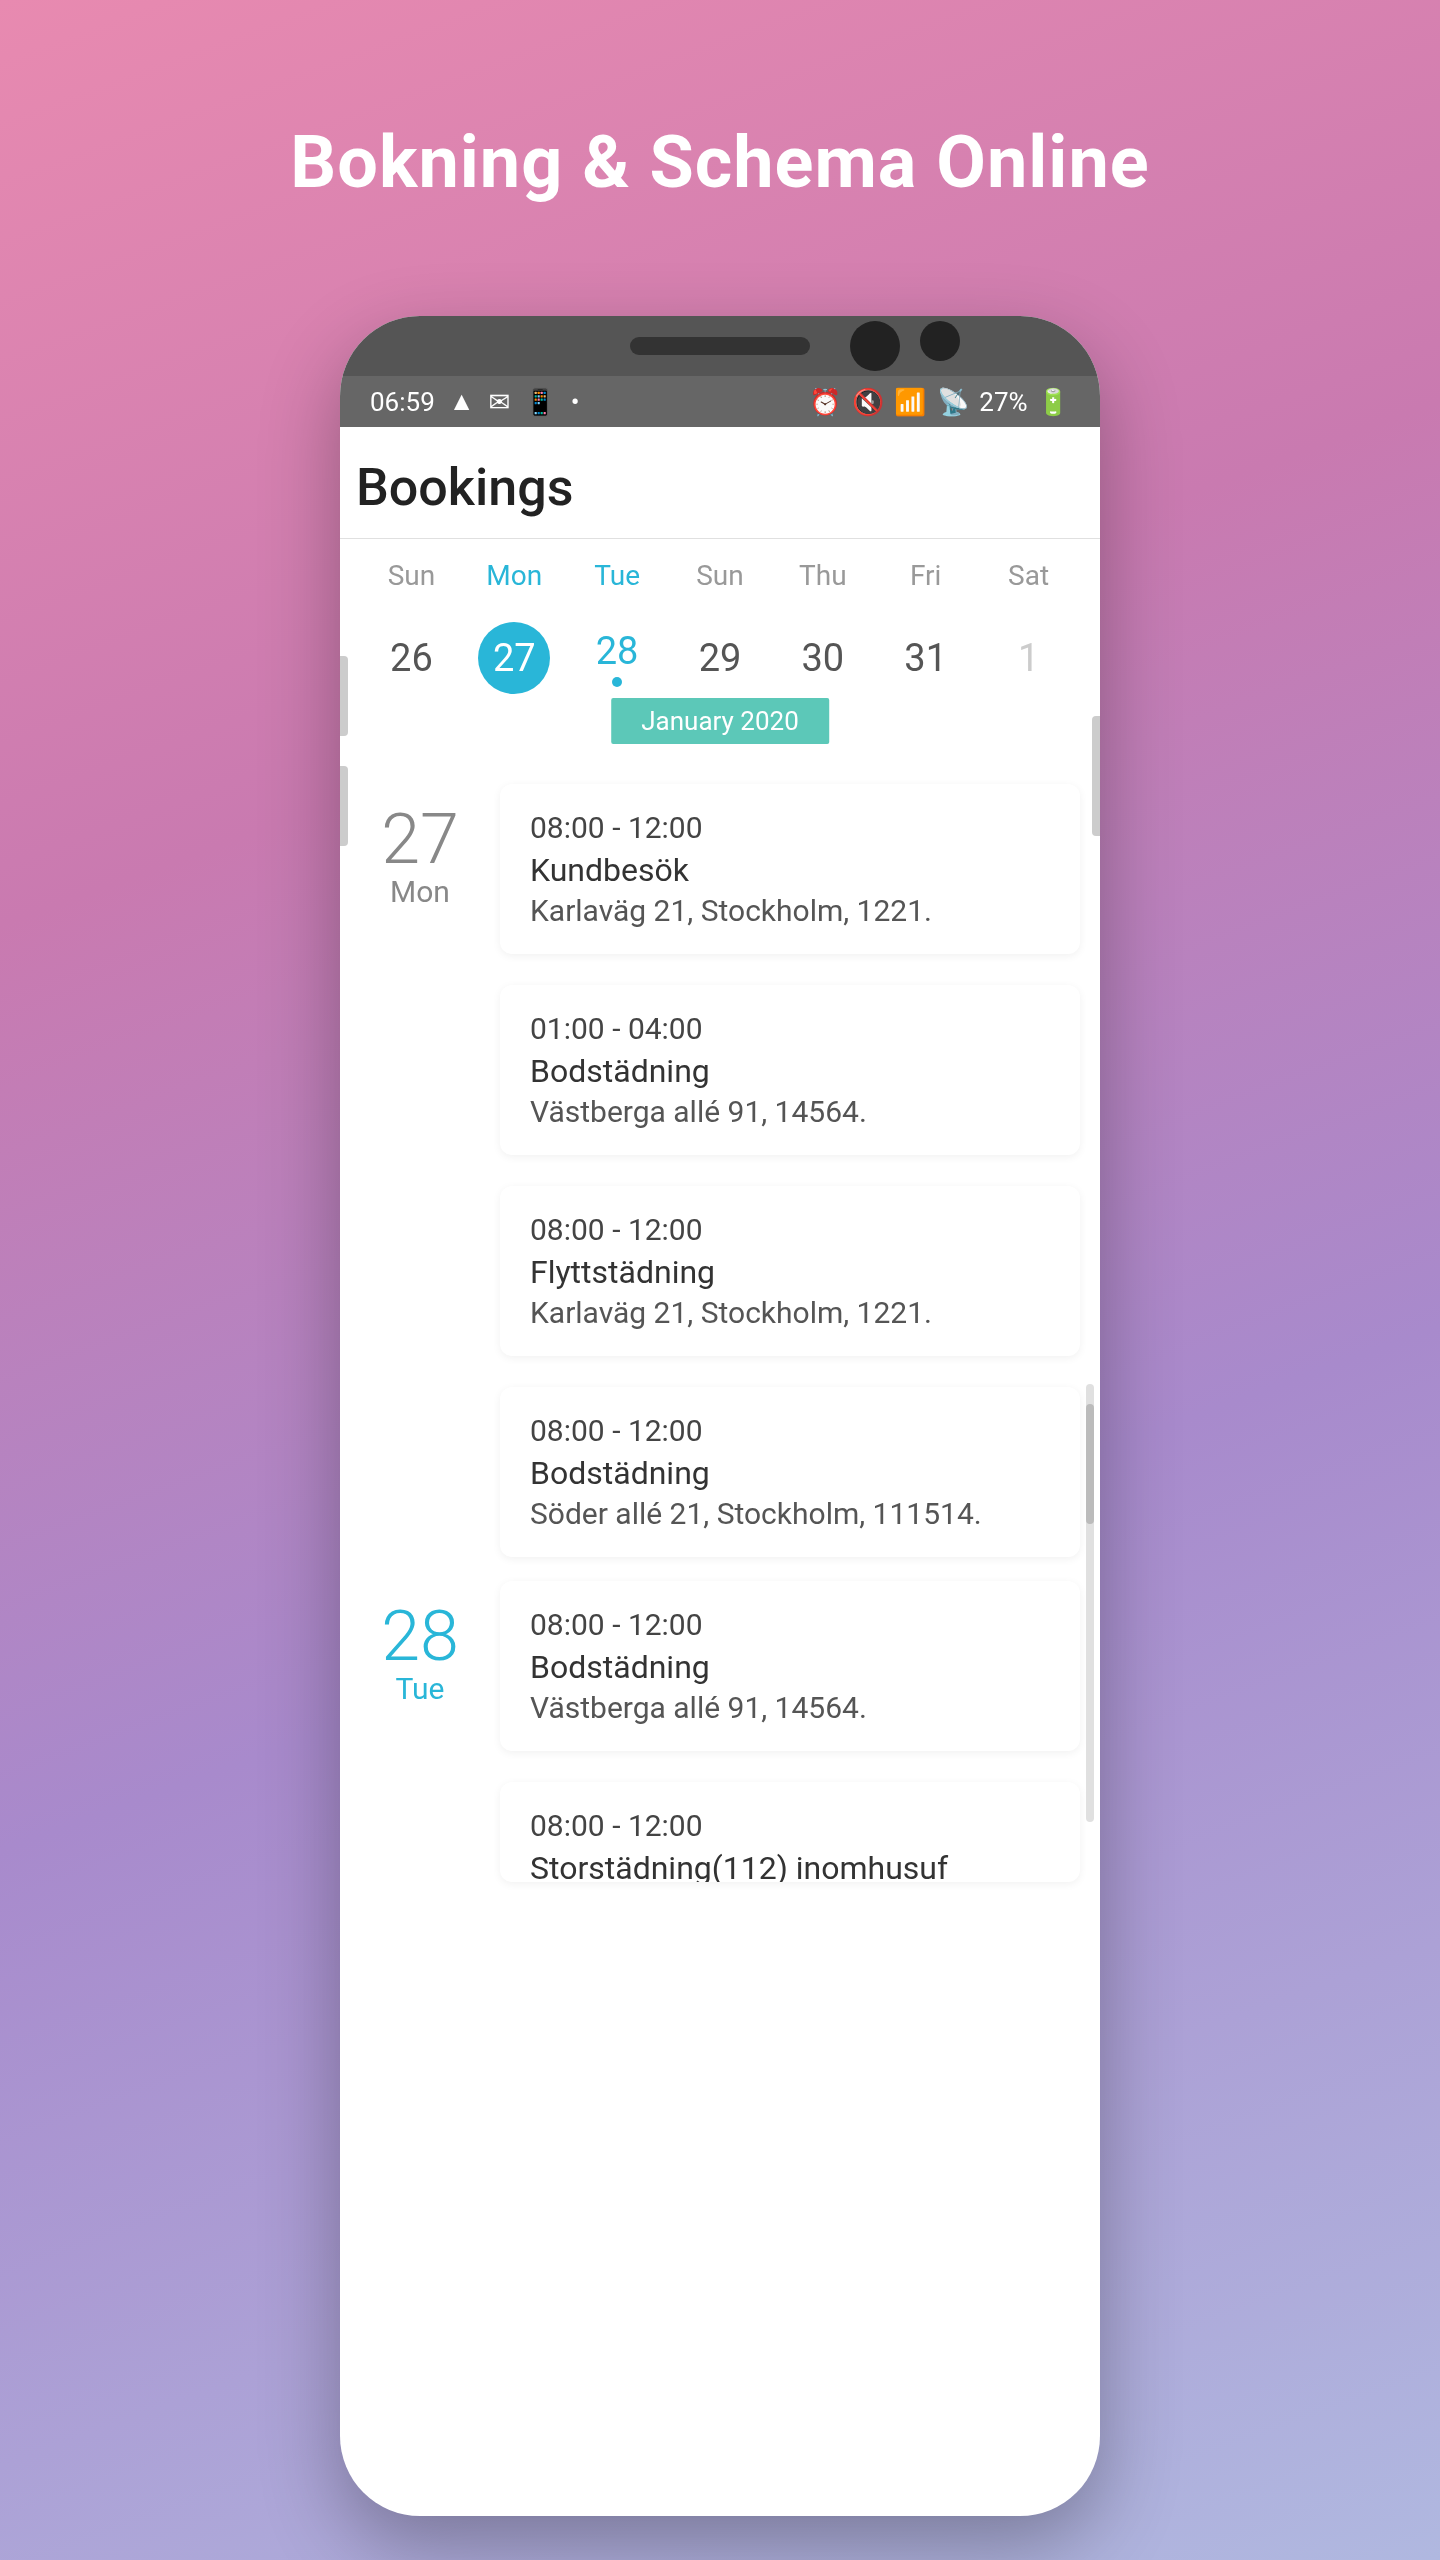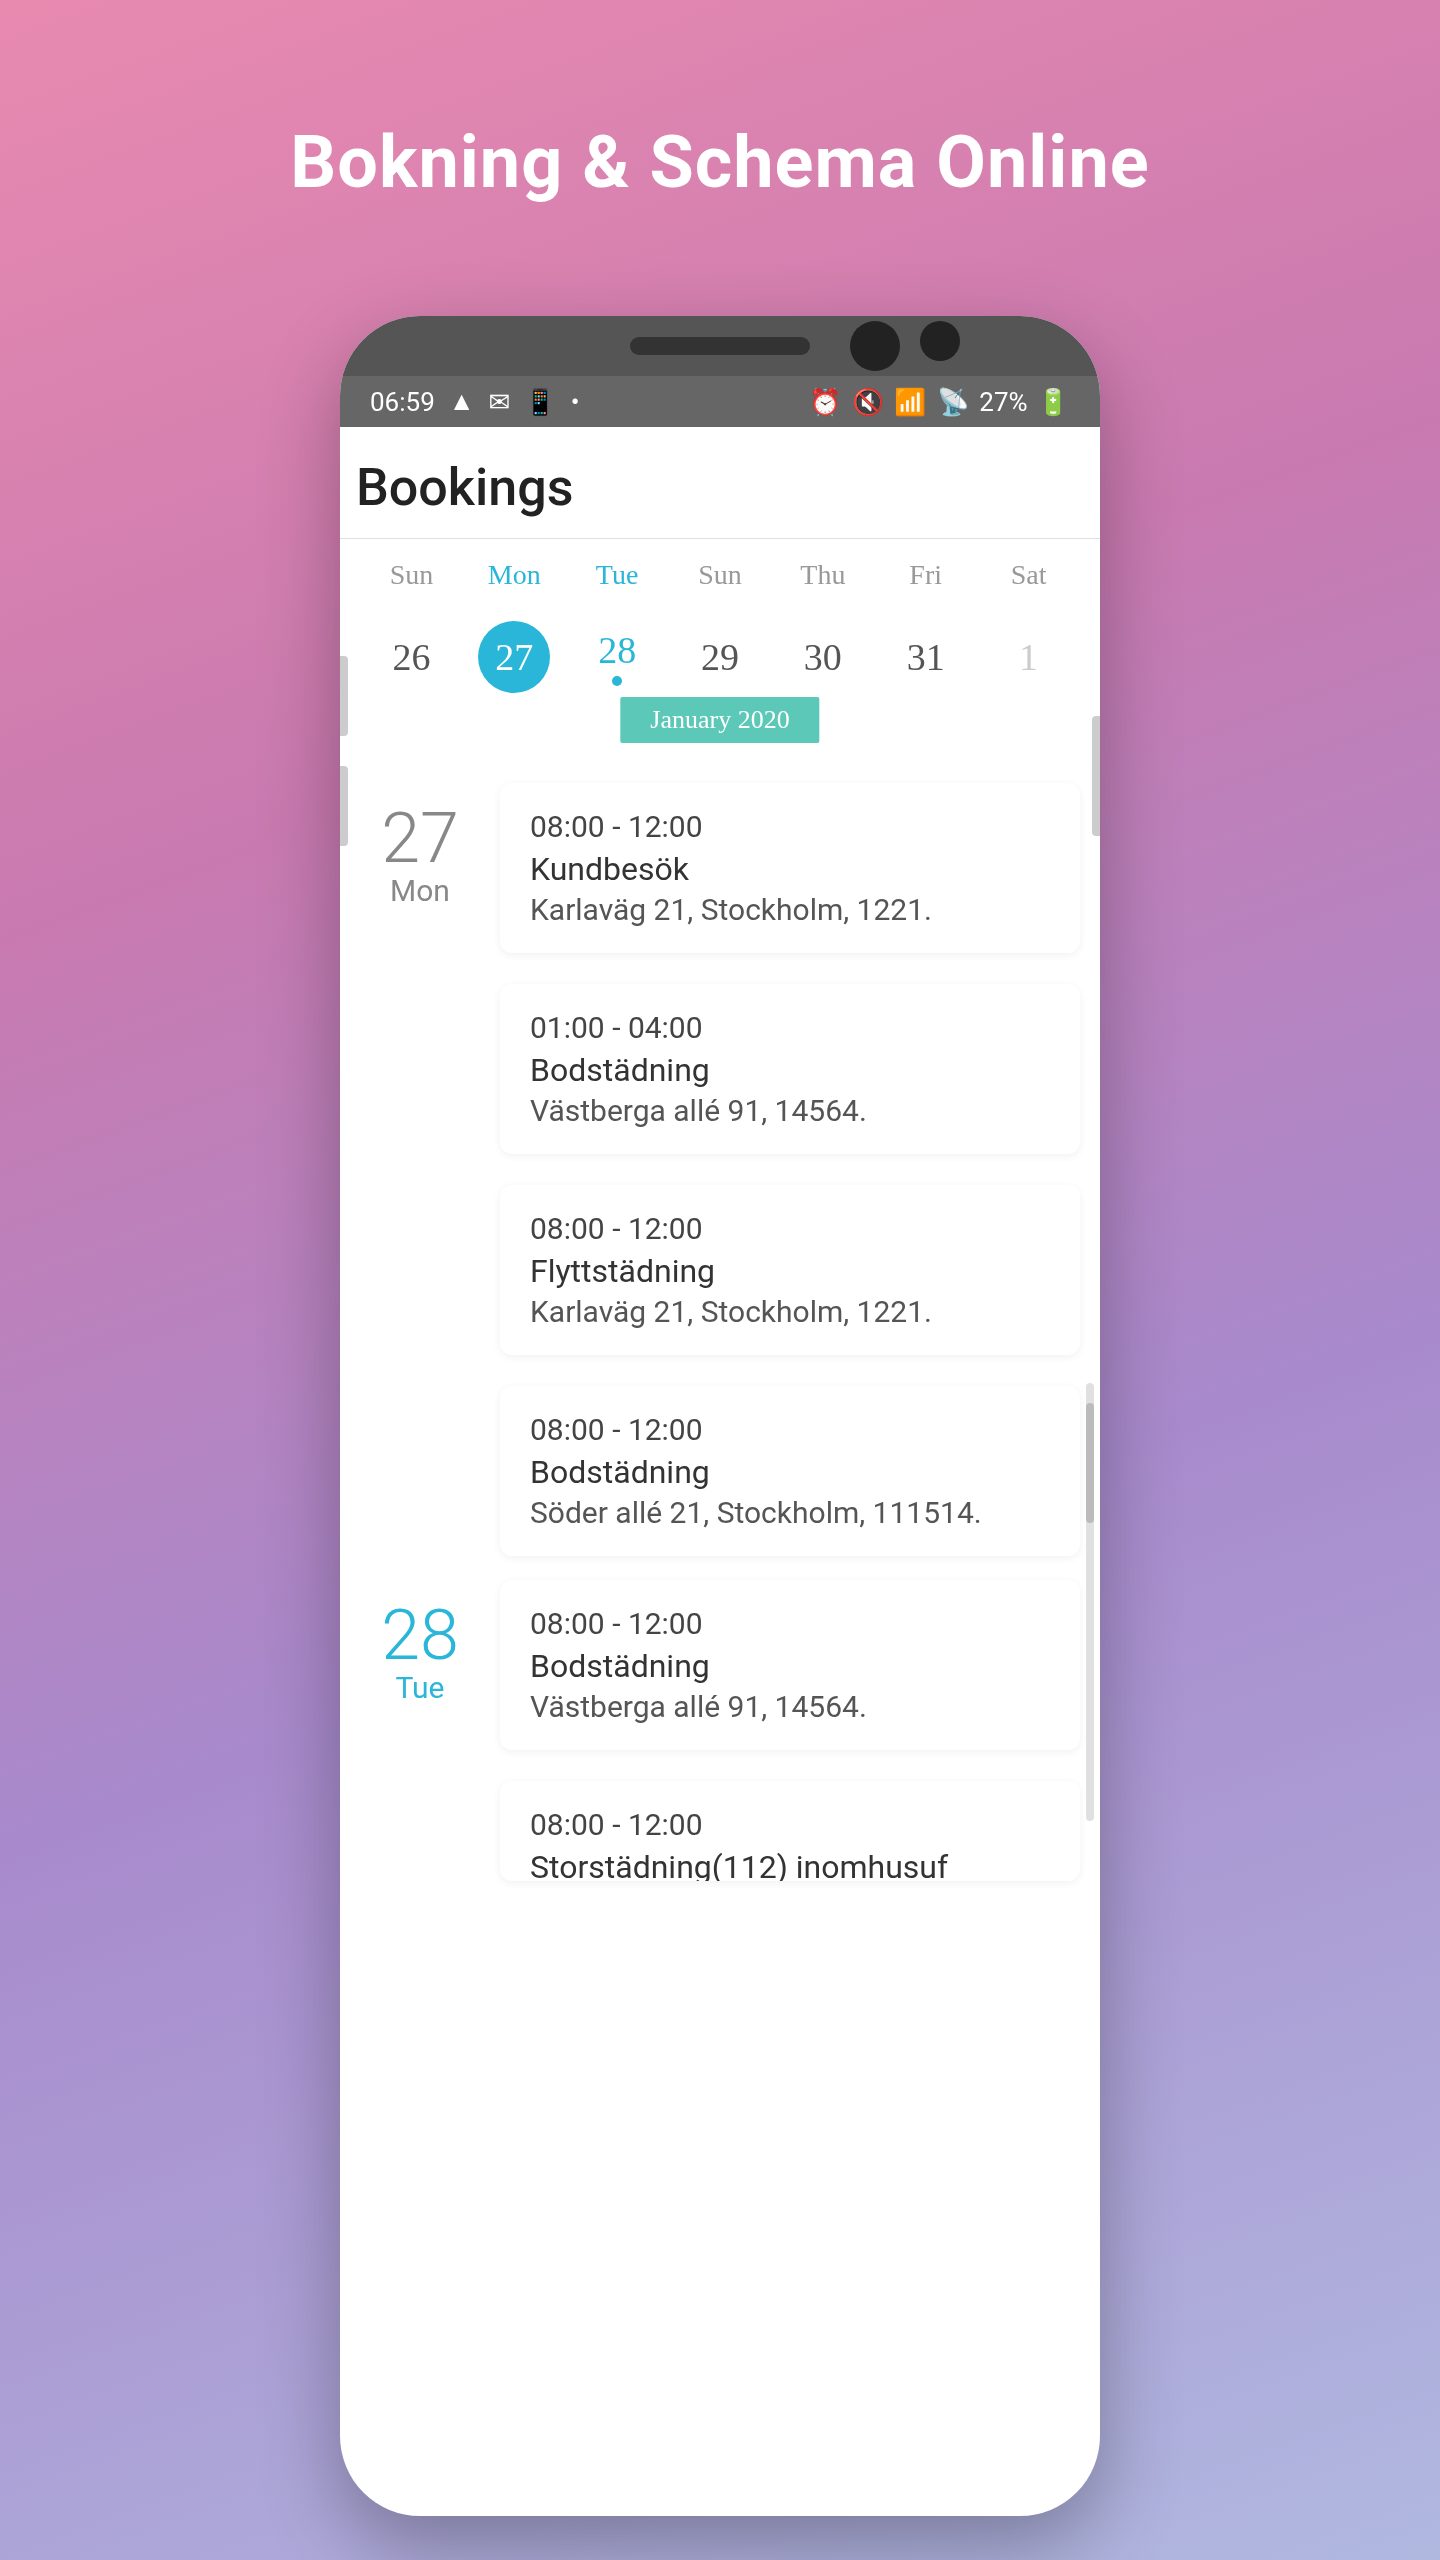--- a/index.html
+++ b/index.html
@@ -97,21 +97,20 @@
     .app-header-title {
       font-size: 52px;
       font-weight: 500;
       color: #222;
     }
 
     
     .calendar-section {
       background: white;
       padding: 0 20px 20px;
-      font-family: Liberation Serif, serif;
     }
 
     .calendar-weekdays {
       display: grid;
       grid-template-columns: repeat(7, 1fr);
       text-align: center;
       padding: 20px 0 10px;
     }
 
     .weekday-label {

